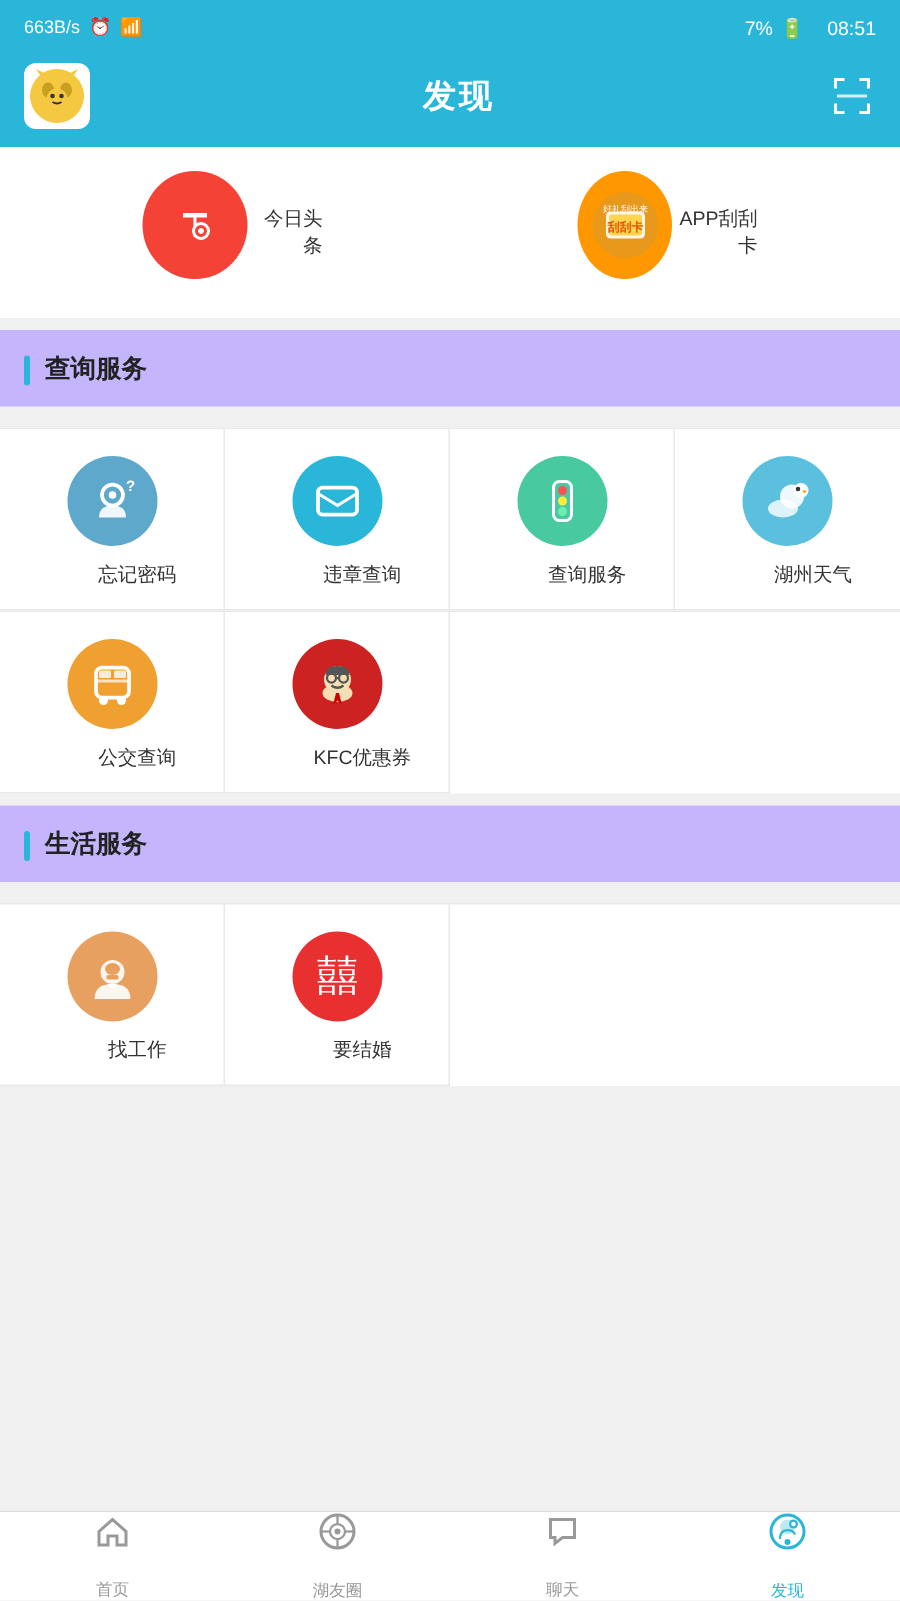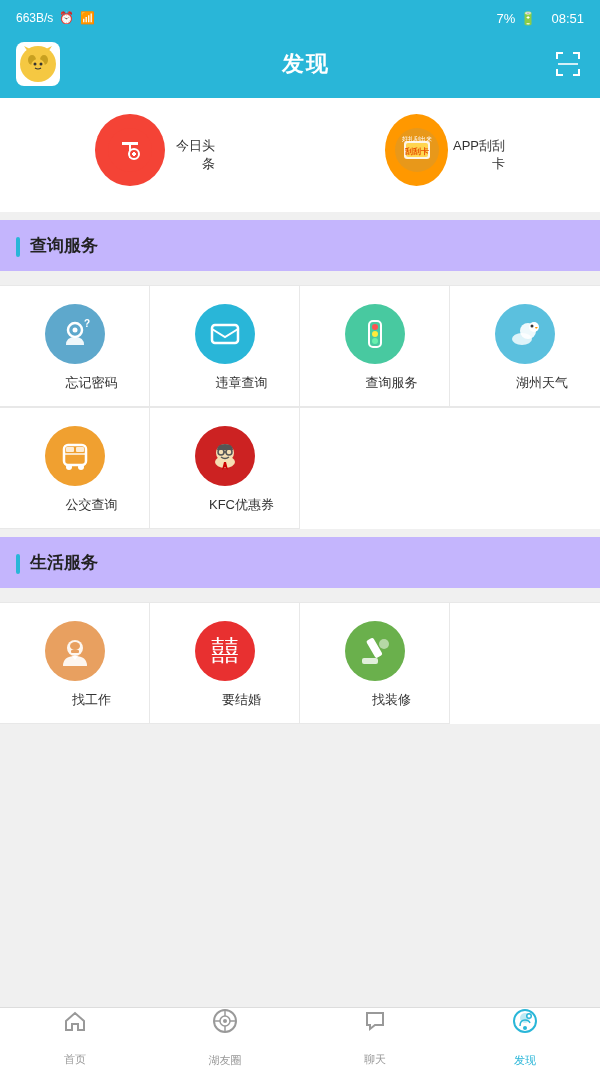--- a/index.html
+++ b/index.html
@@ -450,30 +450,20 @@
 
       <div class="service-item">
         <div class="service-icon icon-wedding">
           <svg width="38" height="38" viewBox="0 0 38 38">
             <text x="19" y="28" text-anchor="middle" font-size="28" fill="white">囍</text>
           </svg>
         </div>
         <span class="service-label">要结婚</span>
       </div>
 
-      <div class="service-item">
-        <div class="service-icon icon-decoration">
-          <svg width="34" height="34" viewBox="0 0 34 34">
-            <rect x="14" y="4" width="8" height="20" rx="2" fill="white" transform="rotate(-30 17 17)"></rect>
-            <rect x="4" y="24" width="16" height="6" rx="2" fill="white" opacity="0.8"></rect>
-            <circle cx="26" cy="10" r="5" fill="white" opacity="0.5"></circle>
-          </svg>
-        </div>
-        <span class="service-label">找装修</span>
-      </div>
 
 
     </div>
   </div>
 
 </div>
 
 <div class="bottom-nav">
 
   <div class="nav-item">

